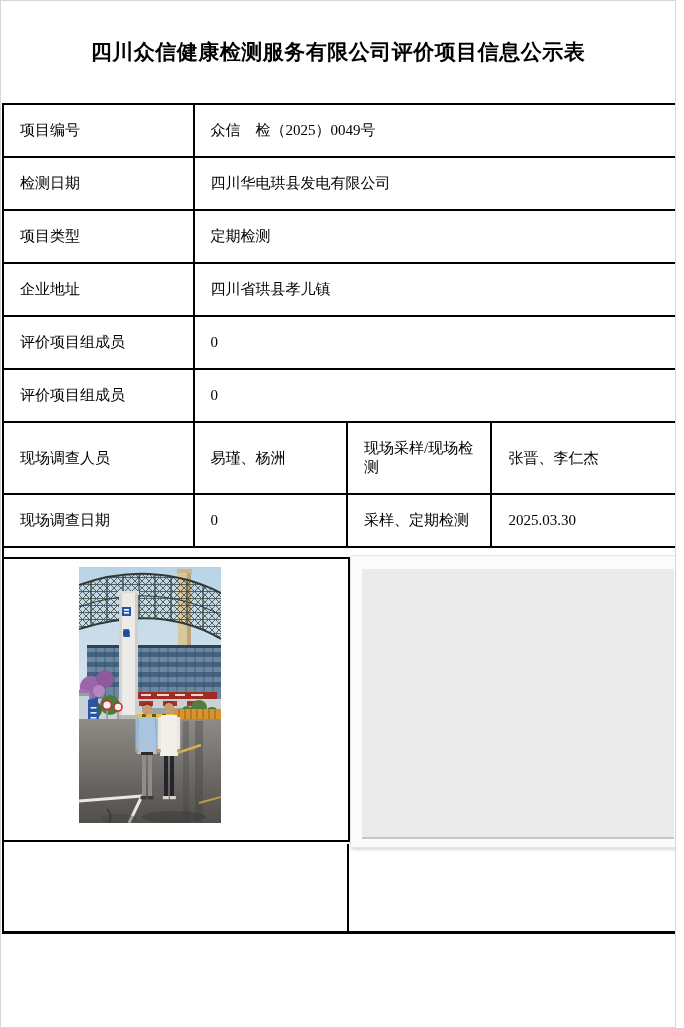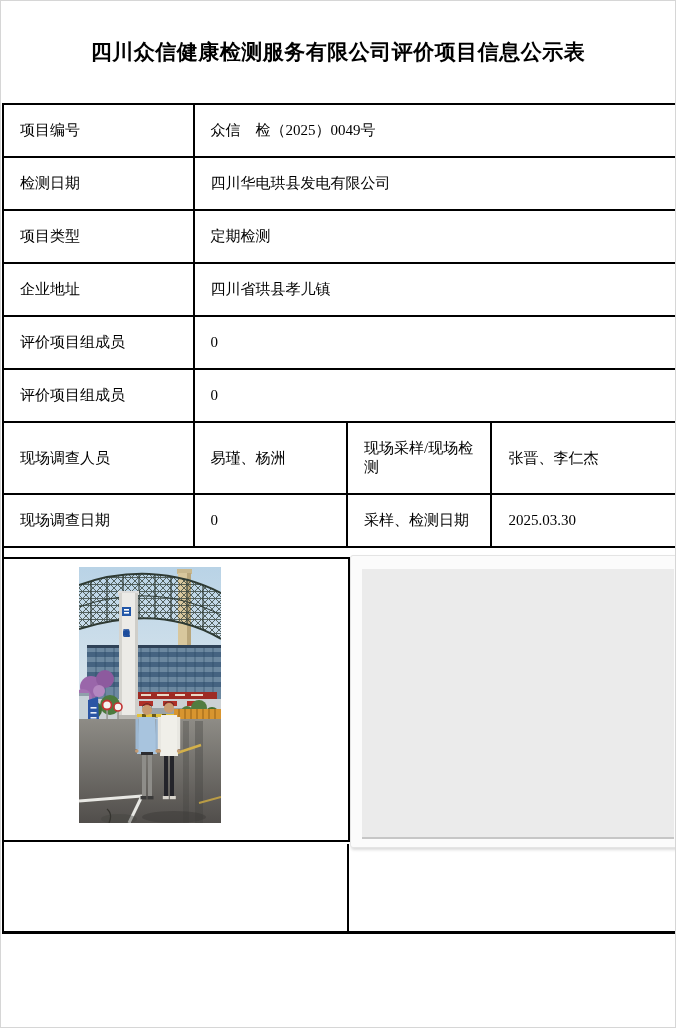--- a/index.html
+++ b/index.html
@@ -105,21 +105,21 @@
       </tr>
       <tr class="r">
         <td>现场调查人员</td>
         <td>易瑾、杨洲</td>
         <td>现场采样/现场检测</td>
         <td>张晋、李仁杰</td>
       </tr>
       <tr class="r">
         <td>现场调查日期</td>
         <td>0</td>
-        <td>采样、检测日期</td>
+        <td>采样、定期检测</td>
         <td>2025.03.30</td>
       </tr>
       <tr class="photo-row">
         <td colspan="4" class="photo-cell">
           <div class="sep-seg"></div>
 
           <div class="photo-frame">
             <div class="photo">
               <svg width="142" height="256" viewBox="0 0 142 256" xmlns="http://www.w3.org/2000/svg">
                 <defs>

